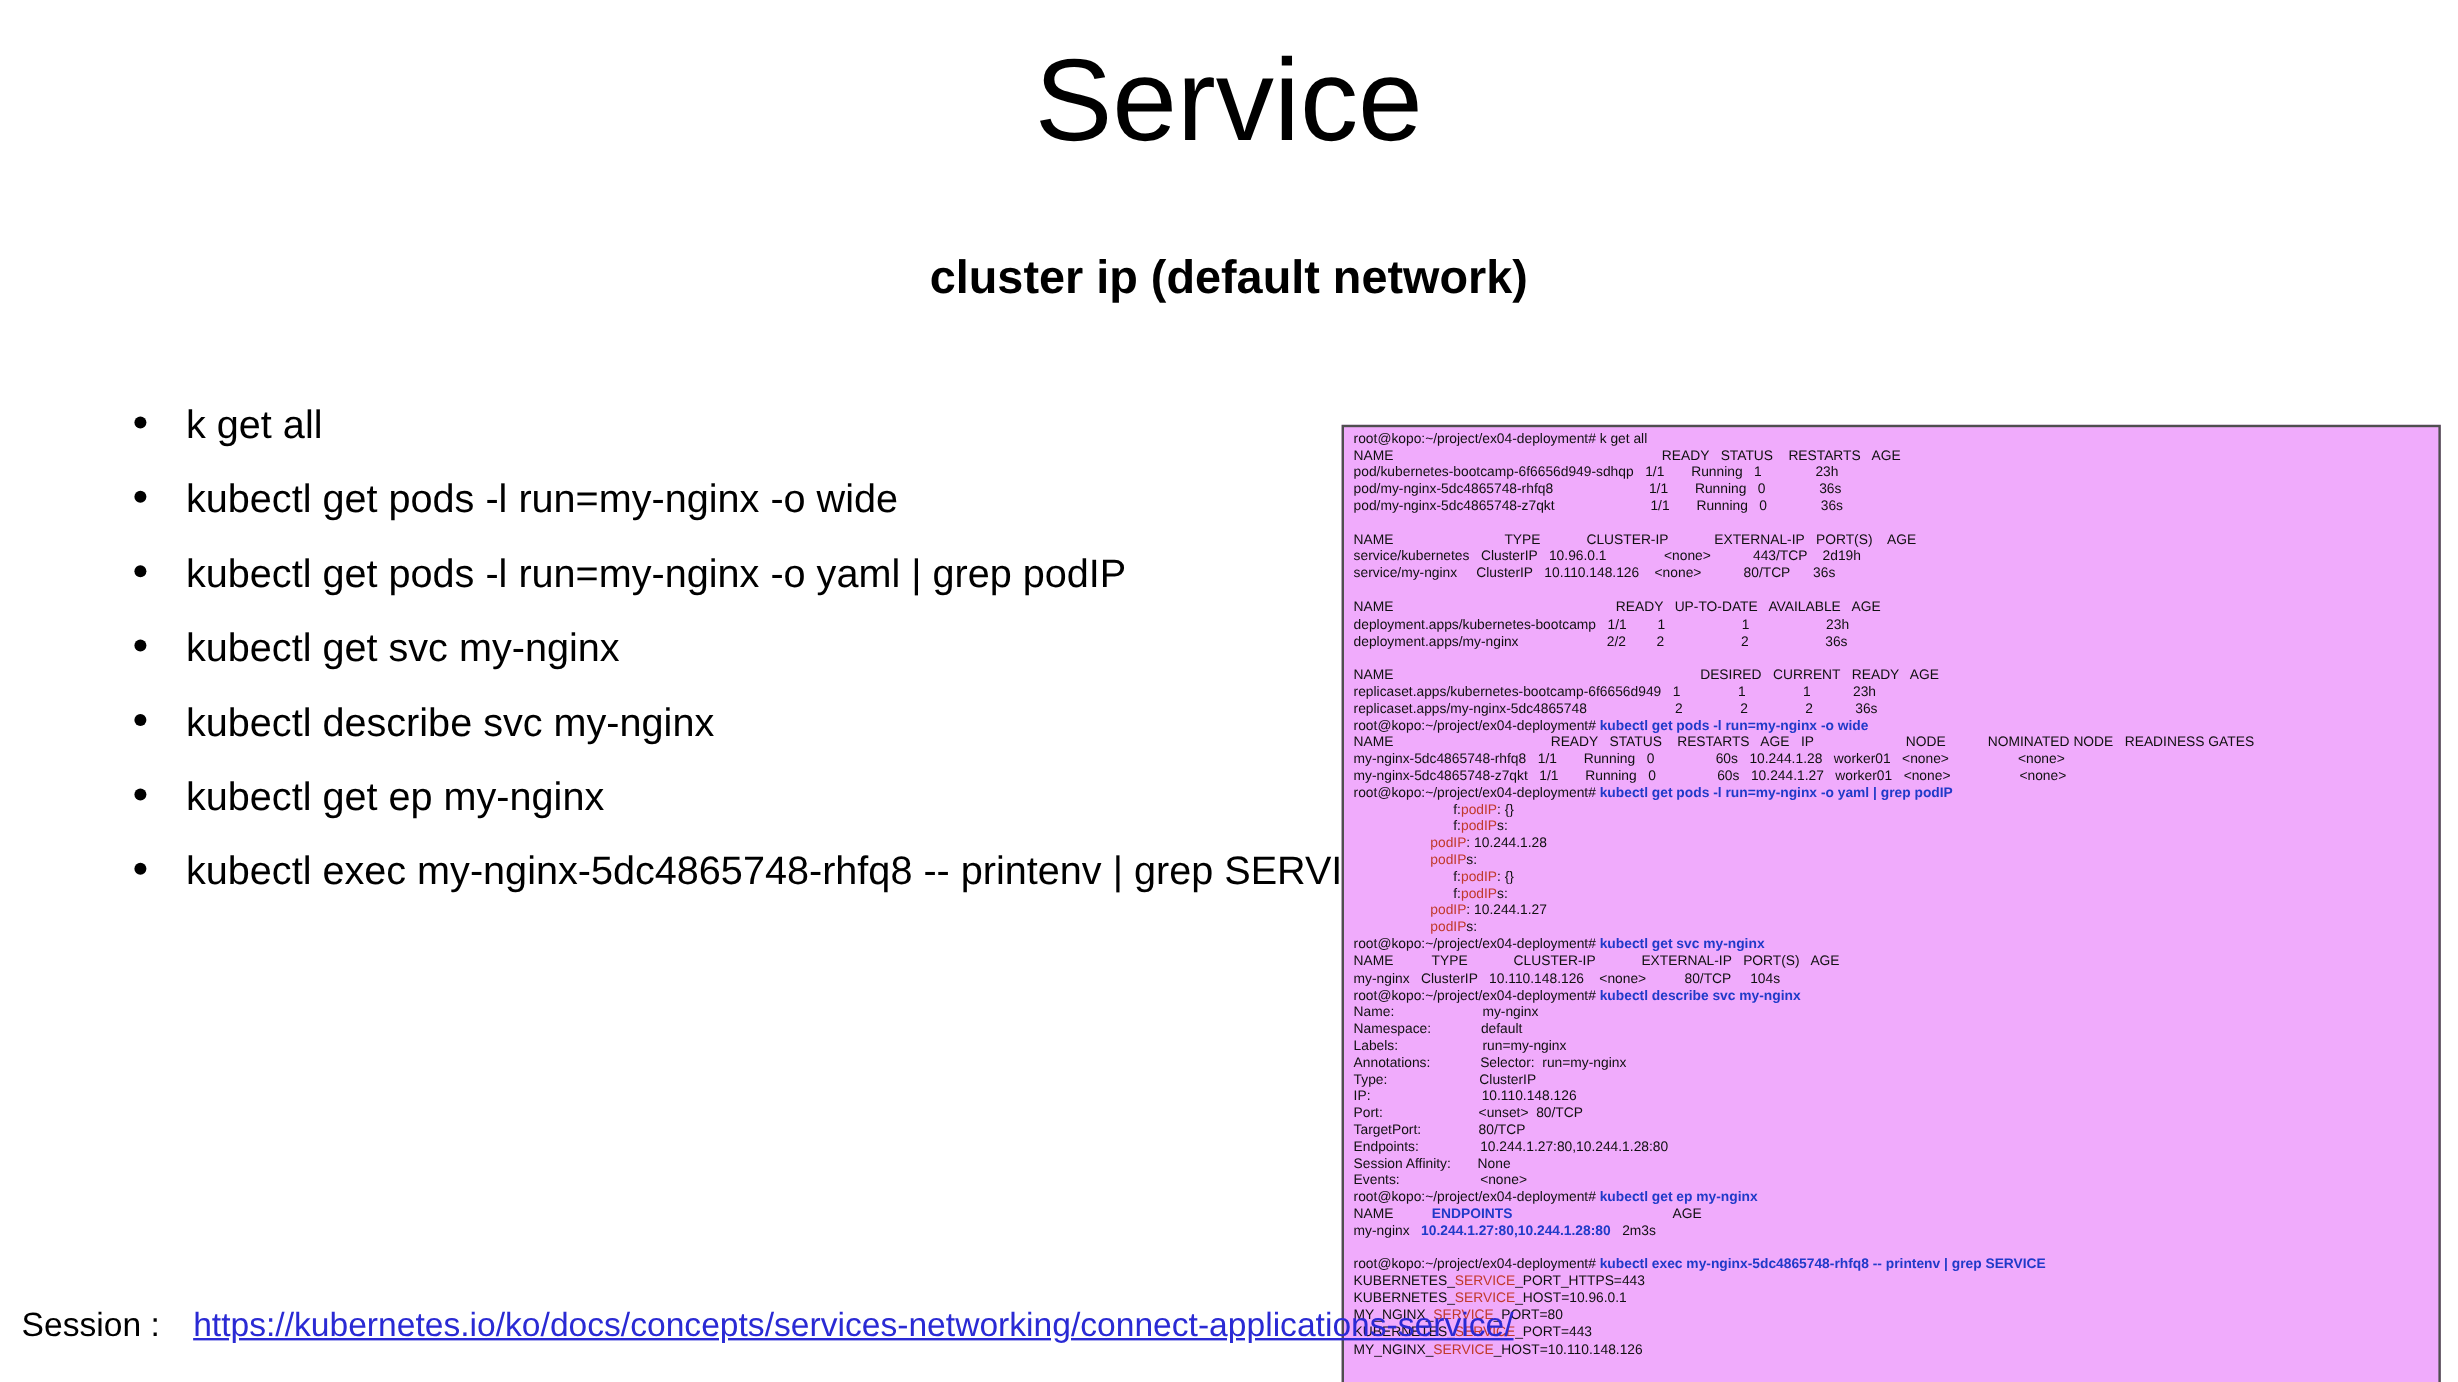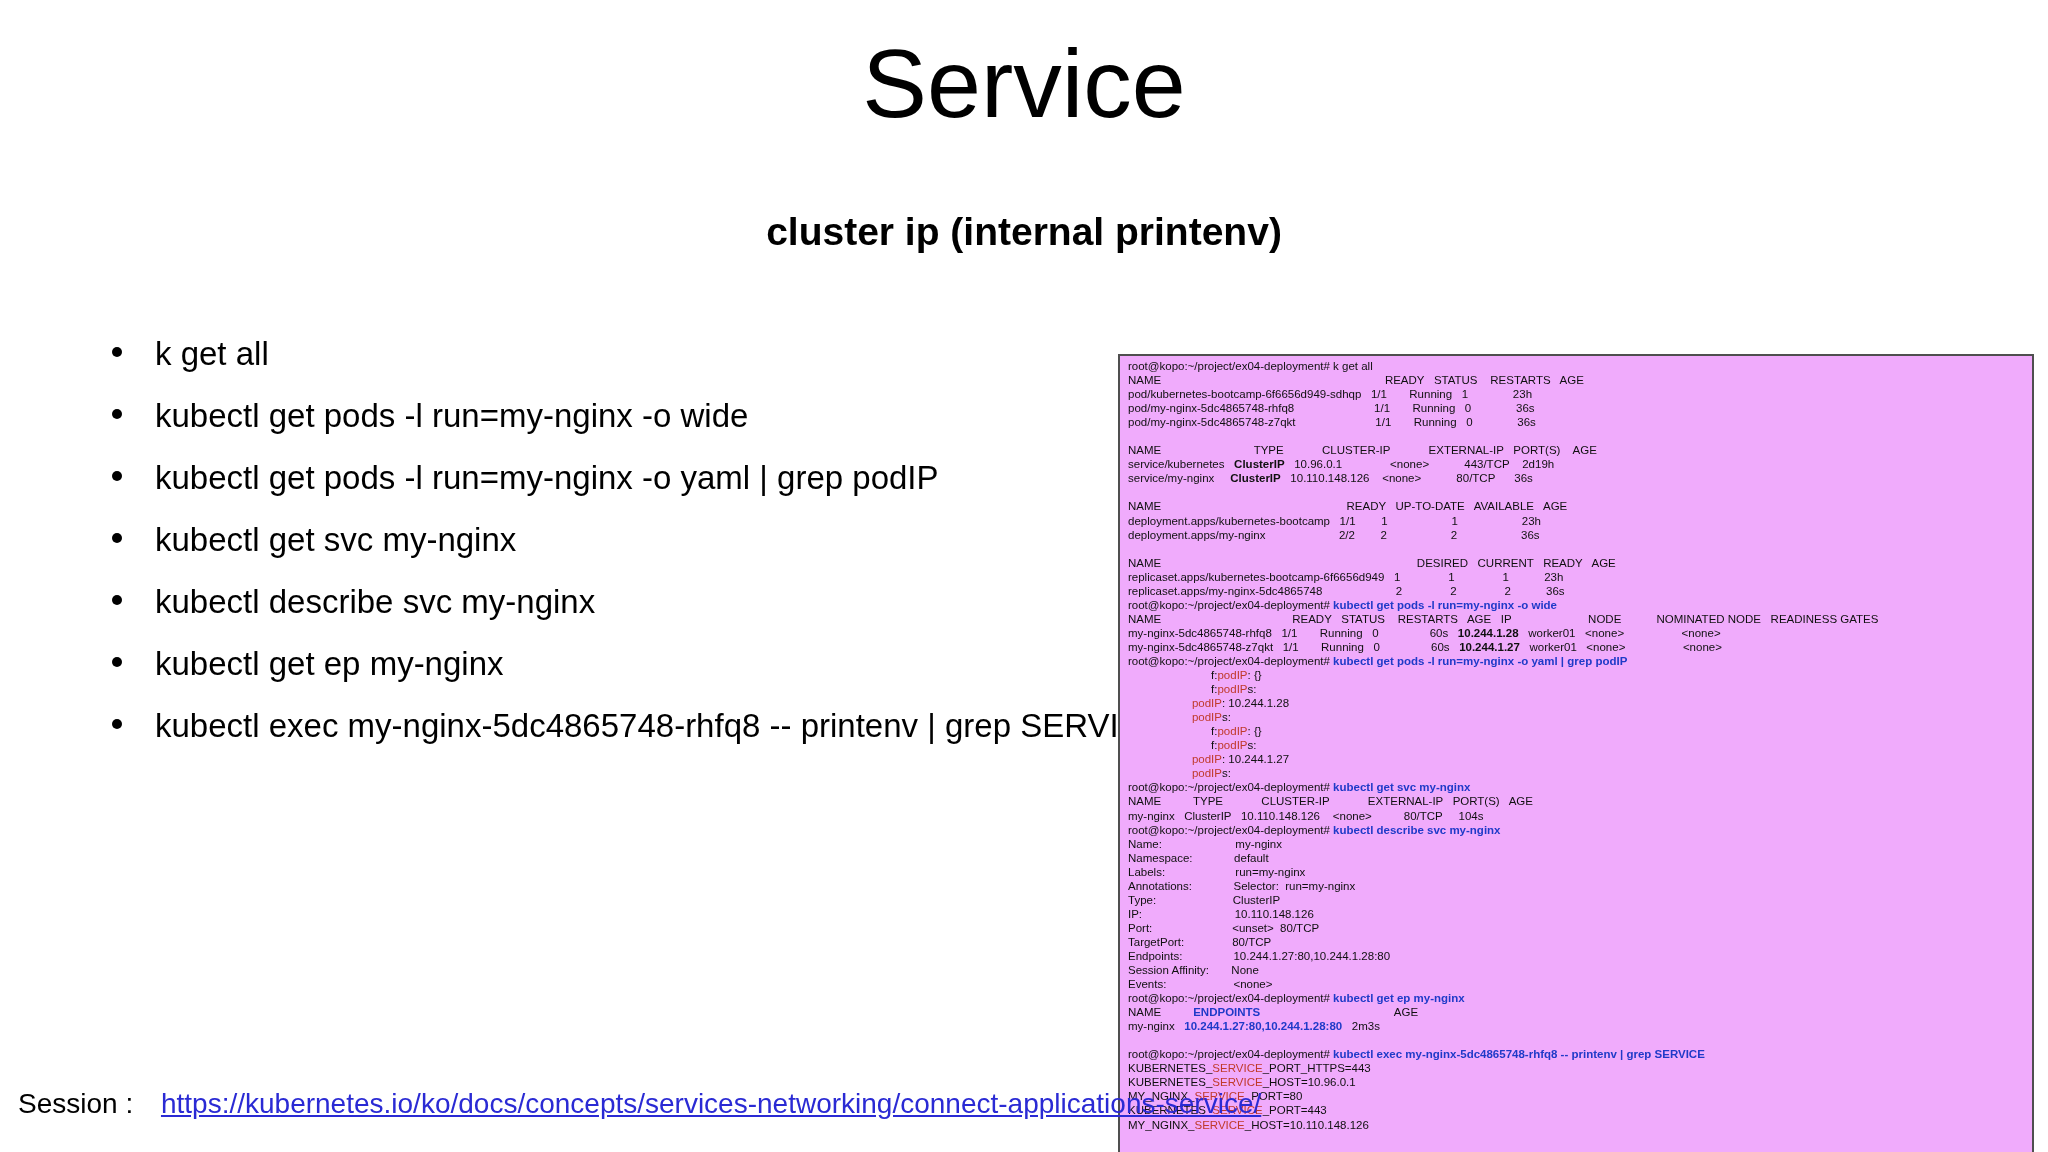--- a/index.html
+++ b/index.html
@@ -29,35 +29,35 @@
   }
   .terminal{
     position:absolute;left:1118px;top:354px;width:916px;height:856px;
     box-sizing:border-box;border:2px solid var(--terminal-border,#4f4f4f);
     background:#f0abfc;padding:3px 0 0 8px;overflow:visible;
   }
   .terminal .tout{
     font-family:"Liberation Sans",sans-serif;font-size:11.5px;
     line-height:14.05px;white-space:pre;color:#101010;
   }
-  .tout .b{font-weight:700;}
+  .tout .b{font-weight:400;}
   .tout .c{font-weight:700;color:var(--command-blue,#1f3ac8);}
   .tout .r{font-weight:400;color:var(--highlight-red,#c03a2b);}
   .source{
     position:absolute;left:18px;top:1088px;font-size:28px;white-space:nowrap;
   }
   .source a{
     color:var(--link-blue,#2a2ad4);text-decoration:underline;cursor:pointer;margin-left:20px;
   }
 </style>
 </head>
 <body>
 
 <div class="slide-title">Service</div>
-<div class="slide-subtitle">cluster ip (internal printenv)</div>
+<div class="slide-subtitle">cluster ip (default network)</div>
 
 <ul class="cmdlist">
     <li>k get all</li>
     <li>kubectl get pods -l run=my-nginx -o wide</li>
     <li>kubectl get pods -l run=my-nginx -o yaml | grep podIP</li>
     <li>kubectl get svc my-nginx</li>
     <li>kubectl describe svc my-nginx</li>
     <li>kubectl get ep my-nginx</li>
     <li>kubectl exec my-nginx-5dc4865748-rhfq8 -- printenv | grep SERVICE</li>
   </ul>

